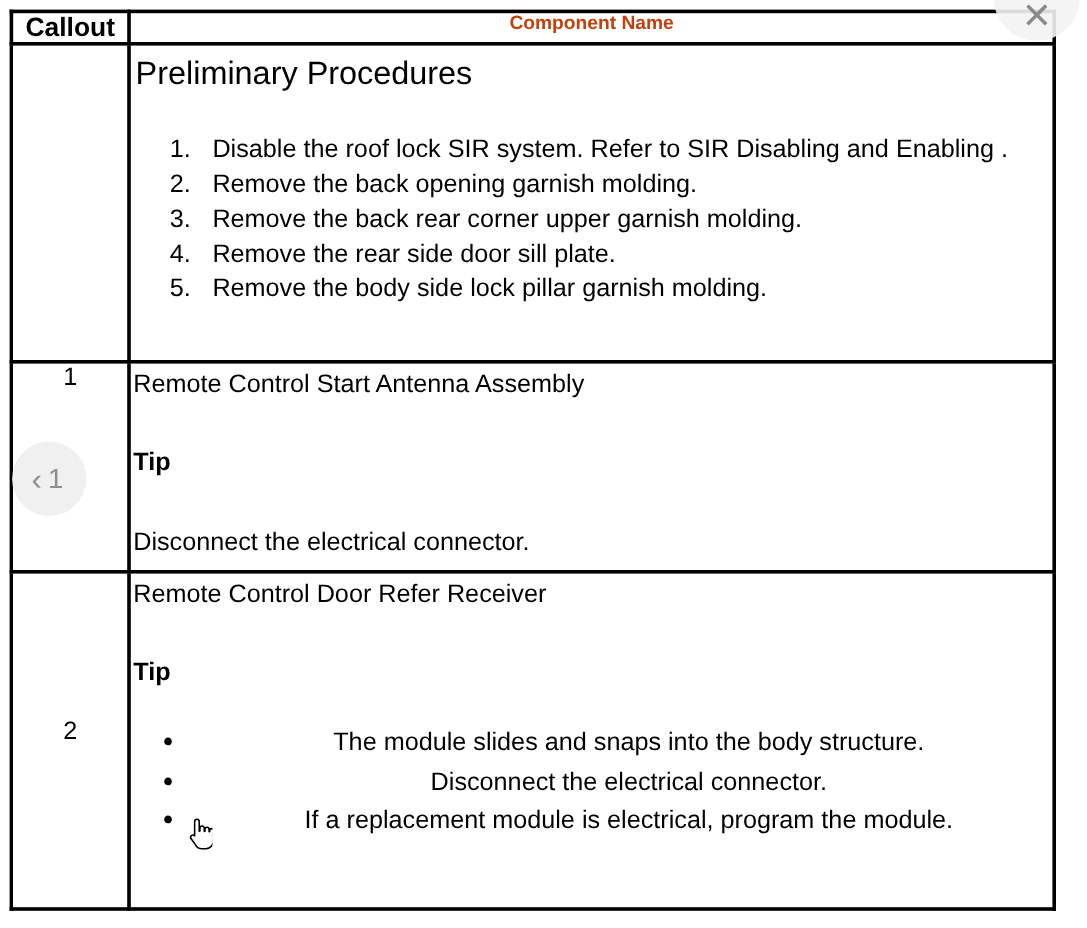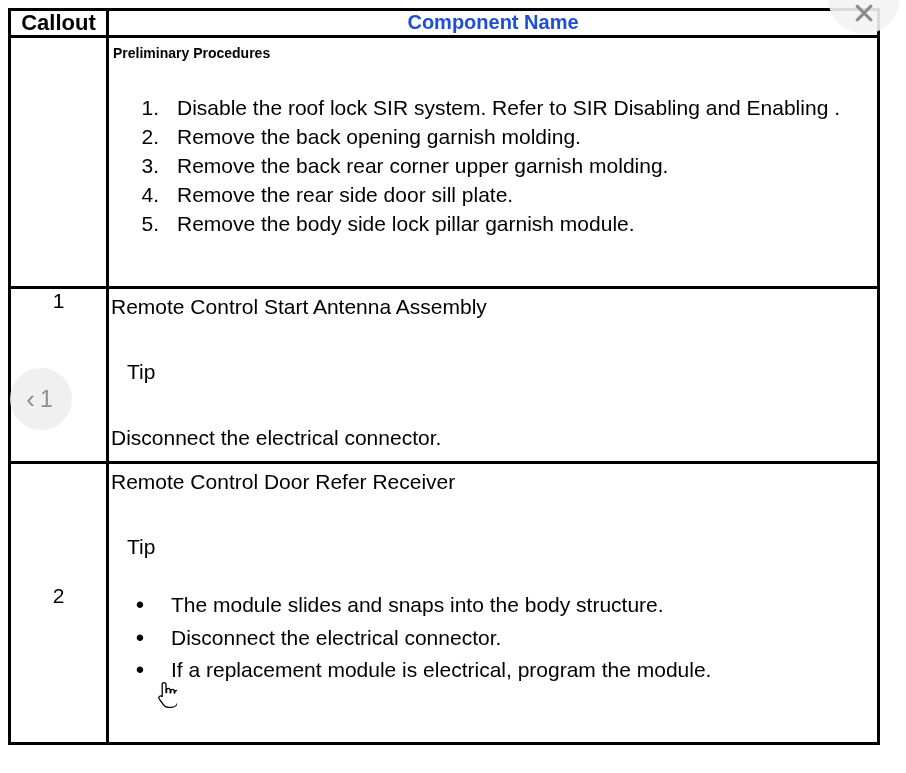--- a/index.html
+++ b/index.html
@@ -43,23 +43,23 @@
   .hdr-callout {
     width: 98px;
     font-size: 22px;
     font-weight: bold;
     color: #000;
     padding: 3px 0 6px 0;
     line-height: 1.1;
   }
   .hdr-component {
     text-align: center;
-    font-size: 20px;
+    font-size: 16px;
     font-weight: bold;
-    color: #1d4ed8;
+    color: #c2410c;
     padding: 3px 0 6px 0;
     line-height: 1.1;
   }
 
   
   .cell-callout {
     width: 98px;
     text-align: center;
     font-size: 21px;
     color: #000;
@@ -70,22 +70,22 @@
     width: 100%;
   }
   .cell-body {
     padding: 6px 10px 10px 6px;
     font-size: 21px;
     color: #000;
     line-height: 1.33;
   }
 
   .sec-title {
-    font-weight: bold;
-    font-size: 14px;
+    font-weight: normal;
+    font-size: 27px;
     margin: 6px 0 0 4px;
     line-height: 1.3;
   }
 
   
   ol.prelim {
     list-style: none;
     margin: 32px 0 44px 0;
     padding: 0;
   }
@@ -105,22 +105,22 @@
     flex: 1 1 auto;
     white-space: nowrap;
   }
 
   
   .line-plain {
     margin: 4px 0 0 2px;
     line-height: 1.3;
   }
   .tip-label {
-    font-weight: normal;
-    margin: 38px 0 0 18px;
+    font-weight: bold;
+    margin: 38px 0 0 2px;
   }
   .tip-single {
     margin: 38px 0 0 2px;
   }
 
   
   ul.tips {
     list-style: none;
     margin: 28px 0 0 0;
     padding: 0;
@@ -134,20 +134,21 @@
   ul.tips li .bullet {
     flex: 0 0 auto;
     width: 62px;
     text-align: center;
     font-size: 24px;
     line-height: 1.35;
   }
   ul.tips li .txt {
     flex: 1 1 auto;
     white-space: nowrap;
+    text-align: center;
   }
 
   .row1-cell { height: 172px; }
   .row2-cell { height: 278px; }
   .row0-cell { height: 248px; }
 
   
   .nav-circle {
     position: absolute;
     border-radius: 50%;
@@ -239,21 +240,21 @@
             <li>
               <span class="num">3.</span>
               <span class="txt">Remove the back rear corner upper garnish molding.</span>
             </li>
             <li>
               <span class="num">4.</span>
               <span class="txt">Remove the rear side door sill plate.</span>
             </li>
             <li>
               <span class="num">5.</span>
-              <span class="txt">Remove the body side lock pillar garnish module.</span>
+              <span class="txt">Remove the body side lock pillar garnish molding.</span>
             </li>
           </ol>
         </td>
       </tr>
 
       <tr>
         <td class="cell-callout row1-cell">
           <span class="callout-num">1</span>
         </td>
         <td class="cell-body row1-cell">

